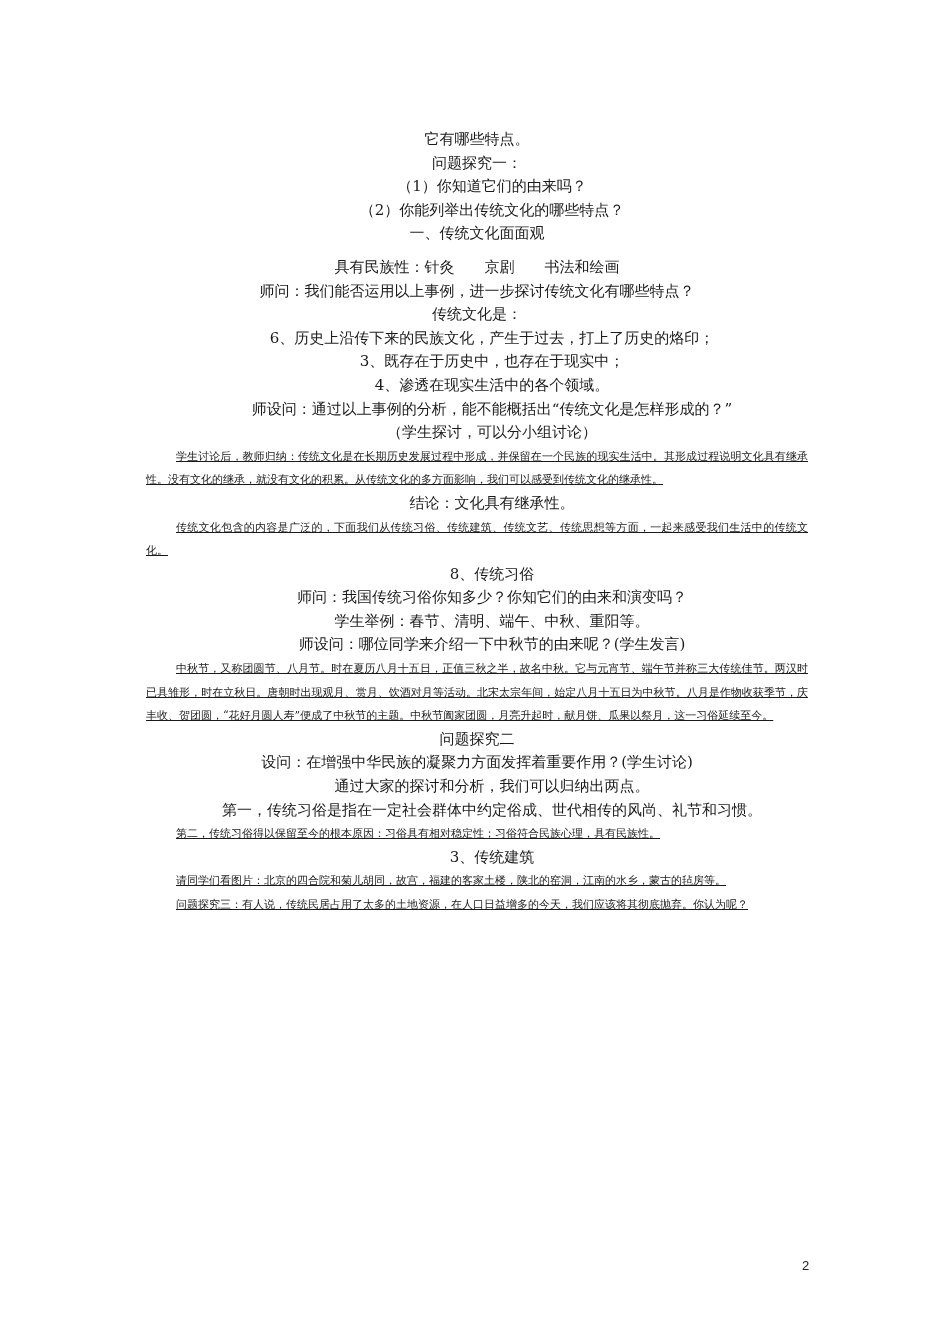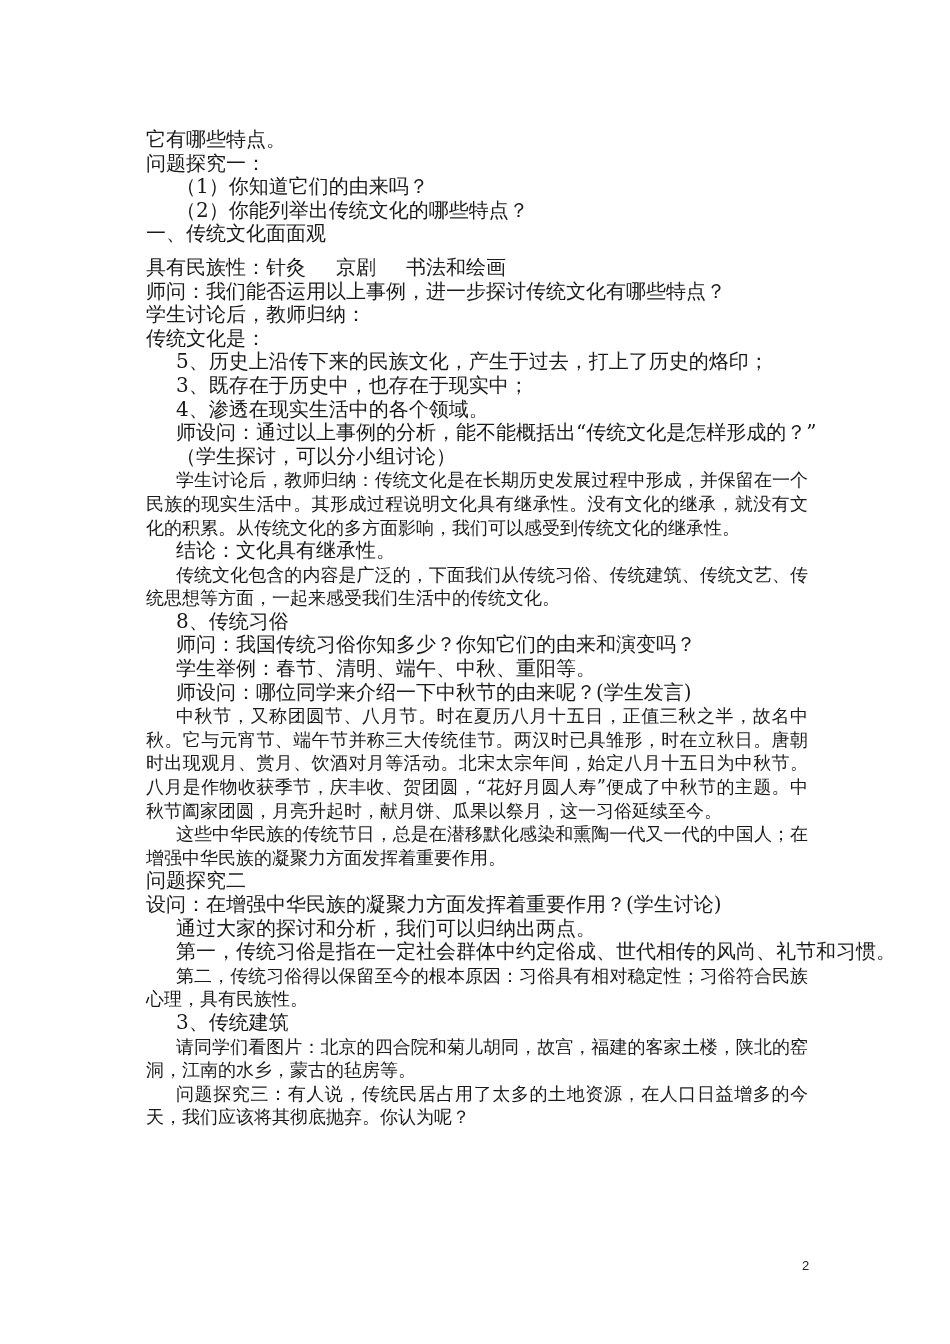--- a/index.html
+++ b/index.html
@@ -1,56 +1,54 @@
 <!DOCTYPE html>
 <html><head>
 <meta charset="utf-8">
 <style>
   html, body { margin:0; padding:0; background:#ffffff; }
   body { width:950px; height:1344px; position:relative; overflow:hidden;
          font-family:"DejaVu Serif","Liberation Serif",serif; color:#1a1a1a; }
   .page { position:absolute; left:146px; top:128px; width:662px; }
-  .ln { font-size:20px; line-height:23.6px; height:23.6px; white-space:nowrap; letter-spacing:0; }
-  .p { font-size:18px; line-height:23.6px; text-align:justify; text-justify:inter-character; }
+  .ln { font-size:15px; line-height:23.6px; height:23.6px; white-space:nowrap; letter-spacing:0;text-align:center; }
+  .p { font-size:11px; line-height:23.6px; text-align:justify; text-justify:inter-character;text-decoration:underline; }
   .ind { padding-left:30px; }
   .ind2 { text-indent:30px; }
   .gap { height:10px; }
   .pagenum { position:absolute; left:802px; top:1258px; font-family:"Liberation Sans",sans-serif; font-size:13px; color:#222; }
   .sp { display:inline-block; width:30px; }
 </style>
 </head>
 <body>
 
 <div class="page">
   <div class="ln">它有哪些特点。</div>
   <div class="ln">问题探究一：</div>
   <div class="ln ind">（1）你知道它们的由来吗？</div>
   <div class="ln ind">（2）你能列举出传统文化的哪些特点？</div>
   <div class="ln">一、传统文化面面观</div>
   <div class="gap"></div>
   <div class="ln">
     <span>具有民族性：针灸</span><span class="sp"></span><span>京剧</span><span class="sp"></span><span>书法和绘画</span>
   </div>
   <div class="ln">师问：我们能否运用以上事例，进一步探讨传统文化有哪些特点？</div>
-  <div class="ln">学生讨论后，教师归纳：</div>
   <div class="ln">传统文化是：</div>
-  <div class="ln ind">5、历史上沿传下来的民族文化，产生于过去，打上了历史的烙印；</div>
+  <div class="ln ind">6、历史上沿传下来的民族文化，产生于过去，打上了历史的烙印；</div>
   <div class="ln ind">3、既存在于历史中，也存在于现实中；</div>
   <div class="ln ind">4、渗透在现实生活中的各个领域。</div>
   <div class="ln ind">师设问：通过以上事例的分析，能不能概括出“传统文化是怎样形成的？”</div>
   <div class="ln ind">（学生探讨，可以分小组讨论）</div>
   <div class="p ind2">学生讨论后，教师归纳：传统文化是在长期历史发展过程中形成，并保留在一个民族的现实生活中。其形成过程说明文化具有继承性。没有文化的继承，就没有文化的积累。从传统文化的多方面影响，我们可以感受到传统文化的继承性。</div>
   <div class="ln ind">结论：文化具有继承性。</div>
   <div class="p ind2">传统文化包含的内容是广泛的，下面我们从传统习俗、传统建筑、传统文艺、传统思想等方面，一起来感受我们生活中的传统文化。</div>
   <div class="ln ind">8、传统习俗</div>
   <div class="ln ind">师问：我国传统习俗你知多少？你知它们的由来和演变吗？</div>
   <div class="ln ind">学生举例：春节、清明、端午、中秋、重阳等。</div>
   <div class="ln ind">师设问：哪位同学来介绍一下中秋节的由来呢？(学生发言)</div>
   <div class="p ind2">中秋节，又称团圆节、八月节。时在夏历八月十五日，正值三秋之半，故名中秋。它与元宵节、端午节并称三大传统佳节。两汉时已具雏形，时在立秋日。唐朝时出现观月、赏月、饮酒对月等活动。北宋太宗年间，始定八月十五日为中秋节。八月是作物收获季节，庆丰收、贺团圆，“花好月圆人寿”便成了中秋节的主题。中秋节阖家团圆，月亮升起时，献月饼、瓜果以祭月，这一习俗延续至今。</div>
-  <div class="p ind2">这些中华民族的传统节日，总是在潜移默化感染和熏陶一代又一代的中国人；在增强中华民族的凝聚力方面发挥着重要作用。</div>
   <div class="ln">问题探究二</div>
   <div class="ln">设问：在增强中华民族的凝聚力方面发挥着重要作用？(学生讨论)</div>
   <div class="ln ind">通过大家的探讨和分析，我们可以归纳出两点。</div>
   <div class="ln ind">第一，传统习俗是指在一定社会群体中约定俗成、世代相传的风尚、礼节和习惯。</div>
   <div class="p ind2">第二，传统习俗得以保留至今的根本原因：习俗具有相对稳定性；习俗符合民族心理，具有民族性。</div>
   <div class="ln ind">3、传统建筑</div>
   <div class="p ind2">请同学们看图片：北京的四合院和菊儿胡同，故宫，福建的客家土楼，陕北的窑洞，江南的水乡，蒙古的毡房等。</div>
   <div class="p ind2">问题探究三：有人说，传统民居占用了太多的土地资源，在人口日益增多的今天，我们应该将其彻底抛弃。你认为呢？</div>
 </div>
 

